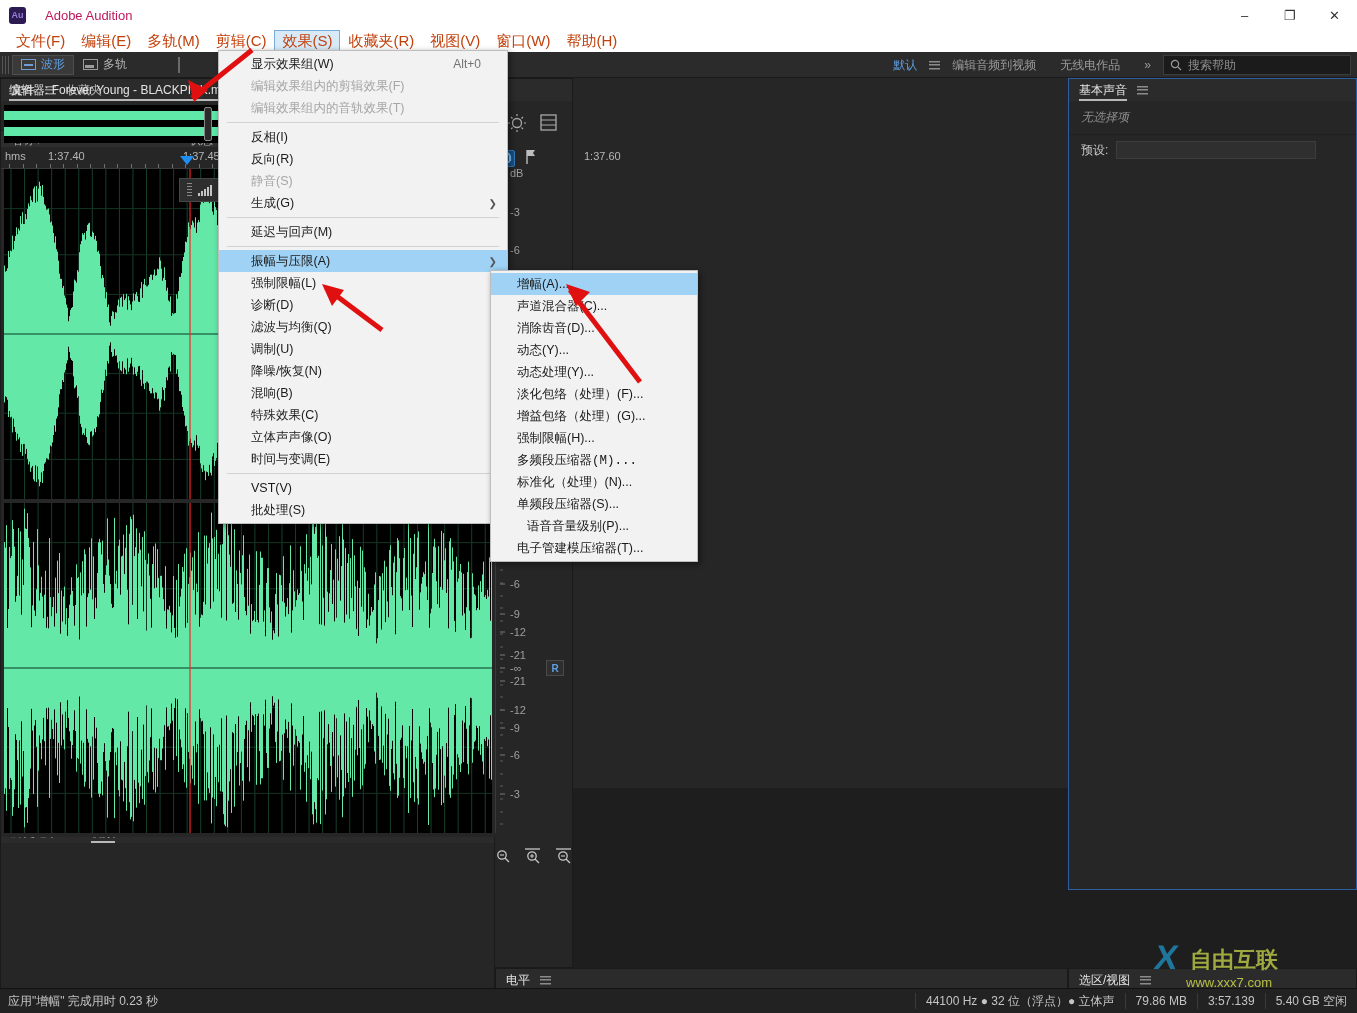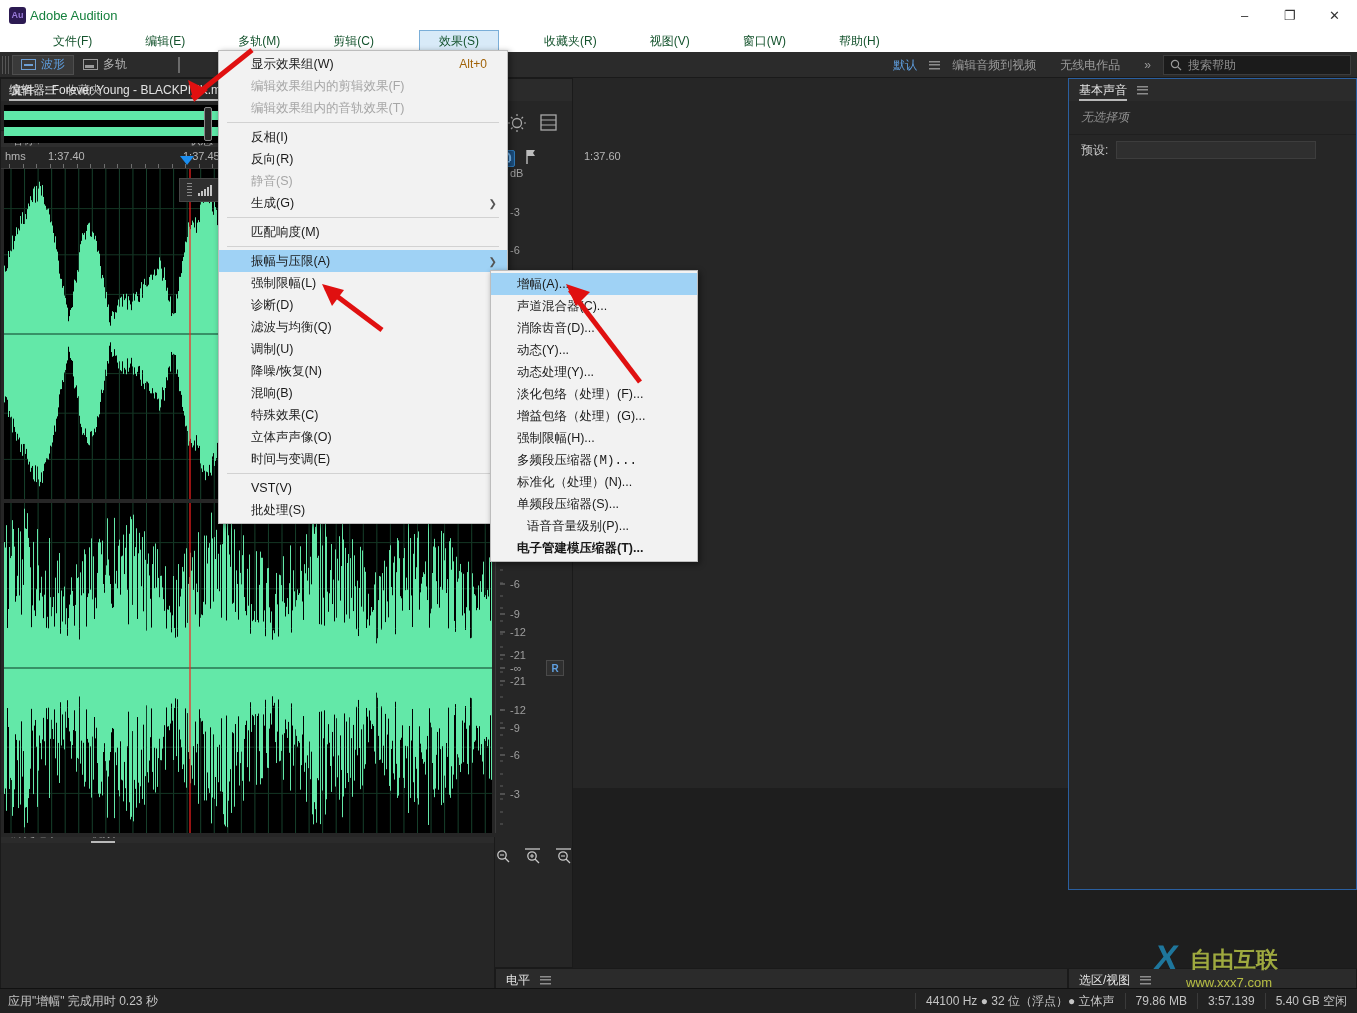--- a/index.html
+++ b/index.html
@@ -9,29 +9,29 @@
     font-family:"Liberation Sans","DejaVu Sans",sans-serif;
     font-size:12px; color:#c8c8c8;
     -webkit-font-smoothing:antialiased;
   }
   .app{position:relative;width:1357px;height:788px;background:#262626;}
 
   
   .titlebar{height:30px;background:#ffffff;display:flex;align-items:center;position:relative;}
   .au-logo{width:17px;height:17px;margin-left:9px;background:#2c1a52;border-radius:3px;
     color:#9a7bdb;font-size:9px;font-weight:bold;display:flex;align-items:center;justify-content:center;}
-  .app-title{margin-left:4px;color:#15803d;font-size:13px;}
+  .app-title{margin-left:19px;color:#be185d;font-size:13px;}
   .win-btns{position:absolute;right:0;top:0;height:30px;display:flex;}
   .win-btn{width:45px;height:30px;display:flex;align-items:center;justify-content:center;
     color:#333;font-size:13px;}
 
   
   .menubar{height:22px;background:#ffffff;display:flex;align-items:center;padding-left:8px;position:relative;z-index:60;}
-  .menu-item{padding:2px 8px;color:#14532d;font-size:12px;line-height:18px;margin-left:37px;}
-  .menu-item.active{background:#d8eaf8;border:1px solid #7aaed8;padding:1px 19px;}
+  .menu-item{padding:2px 8px;color:#c2410c;font-size:15px;line-height:18px;}
+  .menu-item.active{background:#d8eaf8;border:1px solid #7aaed8;padding:1px 7px;}
 
   
   .toolbar{height:26px;background:#2b2b2b;border-bottom:1px solid #1a1a1a;display:flex;align-items:center;
     position:relative;}
   .grip{width:7px;height:18px;margin:0 3px 0 2px;
     background:repeating-linear-gradient(to right,#555 0 1px,transparent 1px 3px);}
   .tb-btn{display:flex;align-items:center;gap:5px;height:20px;padding:0 8px;border:1px solid transparent;
     color:#b4b4b4;font-size:12px;}
   .tb-btn.on{background:#3a3a3a;border:1px solid #4e4e4e;color:#5f9fe0;}
   .ico-wave{width:15px;height:11px;border:1px solid #6d9fd4;display:block;position:relative;}
@@ -180,21 +180,21 @@
 
   
   .dropdown{position:absolute;background:#f2f2f2;border:1px solid #bdbdbd;
     box-shadow:2px 2px 6px rgba(0,0,0,.45);z-index:80;padding:2px 0;}
   #fx-menu{left:218px;top:50px;width:290px;}
   #fx-sub{left:490px;top:270px;width:208px;}
   .mi{height:22px;display:flex;align-items:center;padding:0 10px 0 32px;color:#1a1a1a;font-size:12.5px;
     position:relative;white-space:nowrap;}
   .mi.dis{color:#a6a6a6;}
   .mi.hl{background:#9fd2f5;}
-  .mi .short{position:absolute;right:20px;color:#a16207;font-size:12px;}
+  .mi .short{position:absolute;right:26px;color:#737373;font-size:12px;}
   .mi .arr{position:absolute;right:10px;color:#555;font-size:10px;}
   .msep{height:1px;background:#d2d2d2;margin:3px 8px;}
 
   
   .annot{position:absolute;z-index:95;pointer-events:none;}
 
   
   .wm{position:absolute;z-index:90;pointer-events:none;opacity:.9;}
 </style>
 </head>
@@ -1820,21 +1820,21 @@
       </div>
       <div class="mi dis">
         <span>静音(S)</span>
       </div>
       <div class="mi">
         <span>生成(G)</span>
         <span class="arr">❯</span>
       </div>
       <div class="msep"></div>
       <div class="mi">
-        <span>匹配响度(M)</span>
+        <span>延迟与回声(M)</span>
       </div>
       <div class="msep"></div>
       <div class="mi hl">
         <span>振幅与压限(A)</span>
         <span class="arr">❯</span>
       </div>
       <div class="mi">
         <span>强制限幅(L)</span>
         <span class="arr">❯</span>
       </div>
@@ -1910,21 +1910,21 @@
       </div>
       <div class="mi" style="padding-left: 26px;">
         <span>标准化（处理）(N)...</span>
       </div>
       <div class="mi" style="padding-left: 26px;">
         <span>单频段压缩器(S)...</span>
       </div>
       <div class="mi" style="padding-left: 36px;">
         <span>语音音量级别(P)...</span>
       </div>
-      <div class="mi" style="padding-left: 26px; font-weight: bold;">
+      <div class="mi" style="padding-left: 26px;">
         <span>电子管建模压缩器(T)...</span>
       </div>
     </div>
 
   <svg class="annot" style="left:178px;top:46px;width:80px;height:60px">
     <path d="M74 4 L14 52" stroke="#e01010" stroke-width="5" fill="none"></path>
     <path d="M16 56 L10 34 L30 44 Z" fill="#e01010"></path>
   </svg>
   <svg class="annot" style="left:300px;top:278px;width:90px;height:60px">
     <path d="M82 52 L26 10" stroke="#e01010" stroke-width="5" fill="none"></path>

